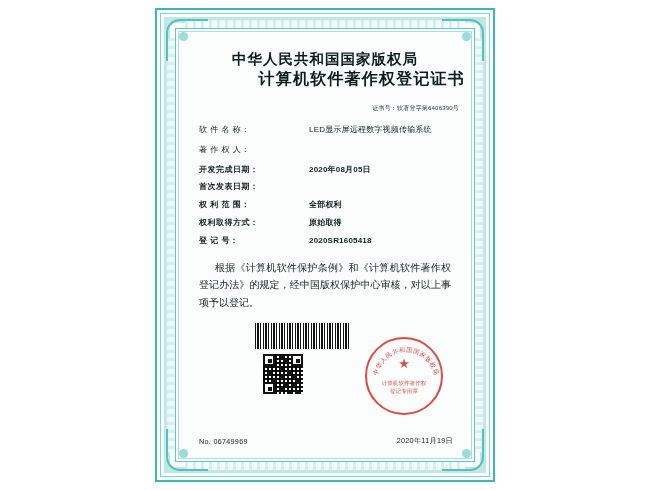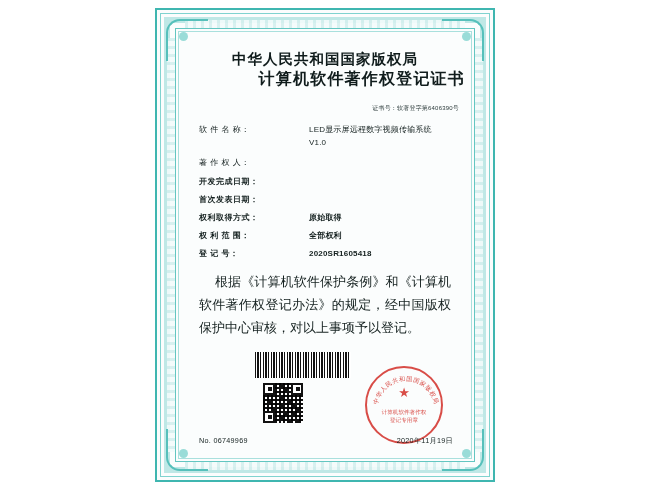--- a/index.html
+++ b/index.html
@@ -191,21 +191,21 @@
   .field-value .sub {
     display: block;
     margin-top: 2px;
   }
 
   .field-row.tight { margin-bottom: 7px; font-weight: bold; }
 
   .legal {
     margin-top: 12px;
     padding: 0 14px 0 14px;
-    font-size: 13px;
+    font-size: 10px;
     line-height: 1.75;
     text-align: justify;
     text-indent: 16px;
     color: #14201f;
   }
 
   
   .codes {
     position: relative;
     margin-top: 12px;
@@ -315,21 +315,21 @@
   }
 
   
   .footer {
     position: absolute;
     left: 14px;
     right: 12px;
     bottom: 6px;
     display: flex;
     justify-content: space-between;
-    align-items: flex-start;
+    align-items: center;
     font-size: 7.2px;
     color: #14201f;
   }
   .footer .serial { letter-spacing: .3px; }
   .footer .issue-date { letter-spacing: .3px; }
 </style>
 </head>
 <body>
 
 <div id="page">
@@ -365,44 +365,44 @@
       <div class="doc-title">计算机软件著作权登记证书</div>
 
       <div class="cert-no">证书号：软著登字第6406390号</div>
 
       <div class="fields">
 
         <div class="field-row">
           <div class="field-label">软 件 名 称：</div>
           <div class="field-value">
             <span>LED显示屏远程数字视频传输系统</span>
-            <span class="sub">V1.0</span>
           </div>
         </div>
 
         <div class="field-row">
           <div class="field-label">著 作 权 人：</div>
         </div>
 
         <div class="field-row tight">
           <div class="field-label">开发完成日期：</div>
+          <div class="field-value">2020年08月05日</div>
         </div>
 
         <div class="field-row tight">
           <div class="field-label">首次发表日期：</div>
+        </div>
+
+        <div class="field-row tight">
+          <div class="field-label">权 利 范 围：</div>
+          <div class="field-value">全部权利</div>
         </div>
 
         <div class="field-row tight">
           <div class="field-label">权利取得方式：</div>
           <div class="field-value">原始取得</div>
-        </div>
-
-        <div class="field-row tight">
-          <div class="field-label">权 利 范 围：</div>
-          <div class="field-value">全部权利</div>
         </div>
 
         <div class="field-row tight">
           <div class="field-label">登 记 号：</div>
           <div class="field-value">2020SR1605418</div>
         </div>
 
       </div>
 
       <div class="legal">根据《计算机软件保护条例》和《计算机软件著作权登记办法》的规定，经中国版权保护中心审核，对以上事项予以登记。</div>

